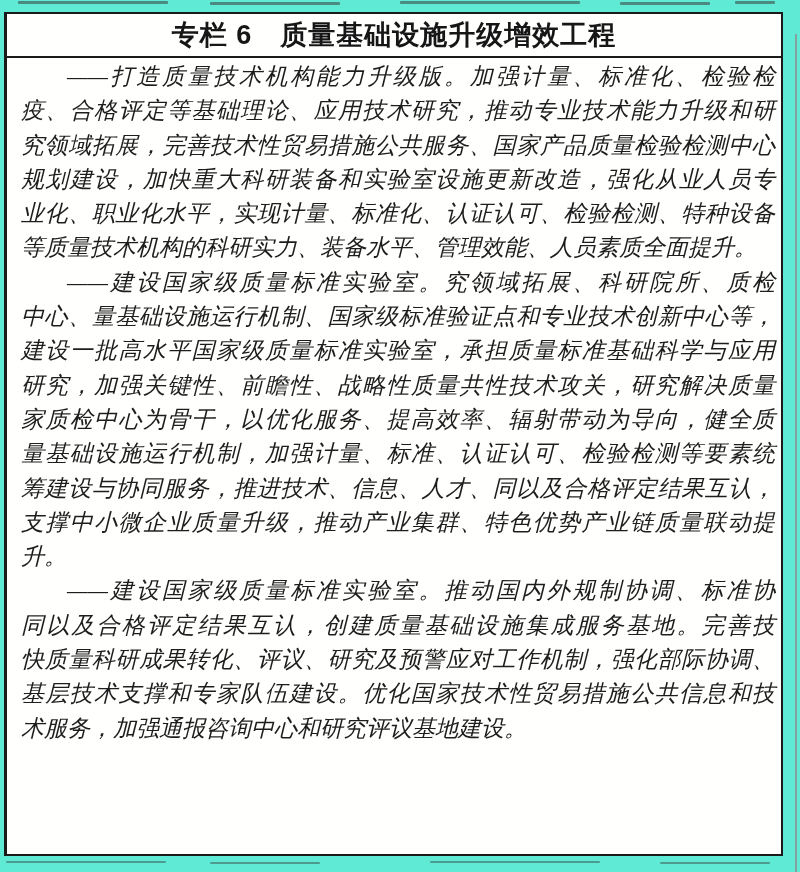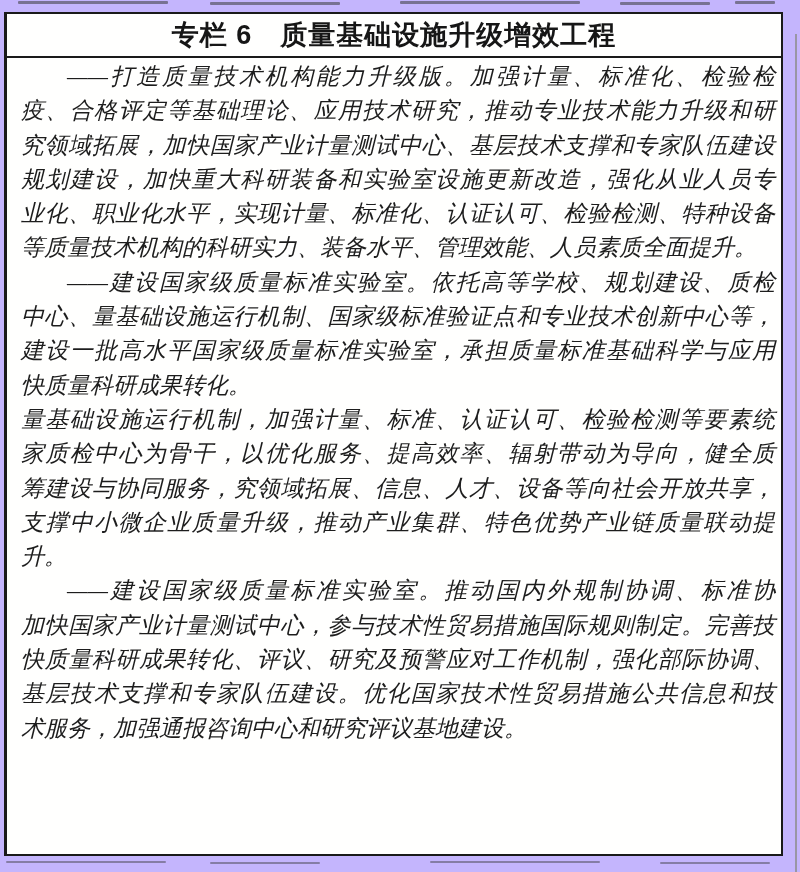--- a/index.html
+++ b/index.html
@@ -5,21 +5,21 @@
   html, body { margin: 0; padding: 0; }
   body {
     width: 800px; height: 872px;
     background: #fcfcfb;
     font-family: "Liberation Serif", "DejaVu Serif", serif;
     overflow: hidden;
   }
   .page {
     position: relative;
     width: 800px; height: 872px;
-    background: #c4b5fd;
+    background: #5eead4;
     overflow: hidden;
   }
   
   .noise {
     position: absolute;
     background: #3a3a3a;
     border-radius: 1px;
   }
   .tn { top: 1px; height: 3px; opacity: .55; }
   .tn1 { left: 18px;  width: 150px; }
@@ -91,38 +91,38 @@
   <div class="noise tn tn4"></div>
   <div class="noise tn tn5"></div>
 
   <div class="box">
     <div class="title-row">
       <span class="title">专栏 6　质量基础设施升级增效工程</span>
     </div>
     <div class="body">
       <div class="ln first">——打造质量技术机构能力升级版。加强计量、标准化、检验检</div>
       <div class="ln">疫、合格评定等基础理论、应用技术研究，推动专业技术能力升级和研</div>
-      <div class="ln">究领域拓展，加快国家产业计量测试中心、基层技术支撑和专家队伍建设</div>
+      <div class="ln">究领域拓展，完善技术性贸易措施公共服务、国家产品质量检验检测中心</div>
       <div class="ln">规划建设，加快重大科研装备和实验室设施更新改造，强化从业人员专</div>
       <div class="ln">业化、职业化水平，实现计量、标准化、认证认可、检验检测、特种设备</div>
       <div class="ln end">等质量技术机构的科研实力、装备水平、管理效能、人员素质全面提升。</div>
 
-      <div class="ln first">——建设国家级质量标准实验室。依托高等学校、规划建设、质检</div>
+      <div class="ln first">——建设国家级质量标准实验室。究领域拓展、科研院所、质检</div>
       <div class="ln">中心、量基础设施运行机制、国家级标准验证点和专业技术创新中心等，</div>
       <div class="ln">建设一批高水平国家级质量标准实验室，承担质量标准基础科学与应用</div>
-      <div class="ln end">快质量科研成果转化。</div>
+      <div class="ln">研究，加强关键性、前瞻性、战略性质量共性技术攻关，研究解决质量</div>
 
+      <div class="ln">家质检中心为骨干，以优化服务、提高效率、辐射带动为导向，健全质</div>
       <div class="ln">量基础设施运行机制，加强计量、标准、认证认可、检验检测等要素统</div>
-      <div class="ln">家质检中心为骨干，以优化服务、提高效率、辐射带动为导向，健全质</div>
-      <div class="ln">筹建设与协同服务，究领域拓展、信息、人才、设备等向社会开放共享，</div>
+      <div class="ln">筹建设与协同服务，推进技术、信息、人才、同以及合格评定结果互认，</div>
       <div class="ln">支撑中小微企业质量升级，推动产业集群、特色优势产业链质量联动提</div>
       <div class="ln end">升。</div>
 
       <div class="ln first">——建设国家级质量标准实验室。推动国内外规制协调、标准协</div>
-      <div class="ln">加快国家产业计量测试中心，参与技术性贸易措施国际规则制定。完善技</div>
+      <div class="ln">同以及合格评定结果互认，创建质量基础设施集成服务基地。完善技</div>
       <div class="ln">快质量科研成果转化、评议、研究及预警应对工作机制，强化部际协调、</div>
       <div class="ln">基层技术支撑和专家队伍建设。优化国家技术性贸易措施公共信息和技</div>
       <div class="ln end">术服务，加强通报咨询中心和研究评议基地建设。</div>
     </div>
   </div>
 
   <div class="right-edge"></div>
   <div class="noise bn bn1"></div>
   <div class="noise bn bn2"></div>
   <div class="noise bn bn3"></div>

